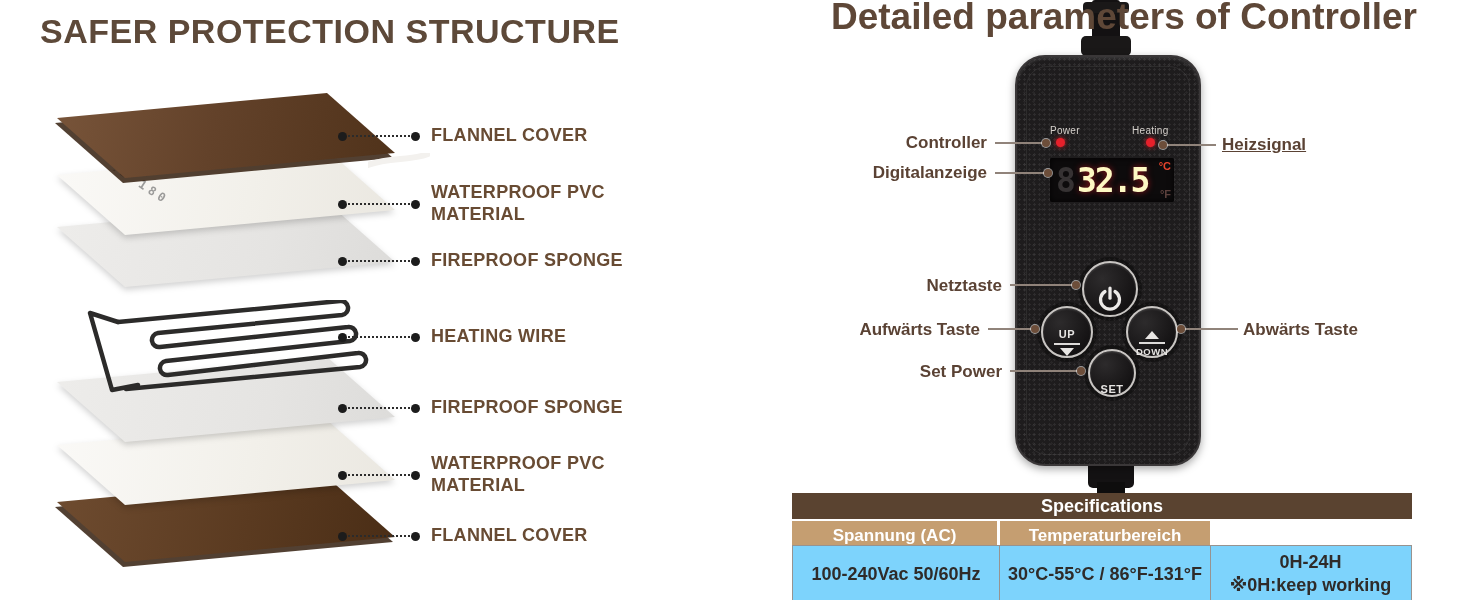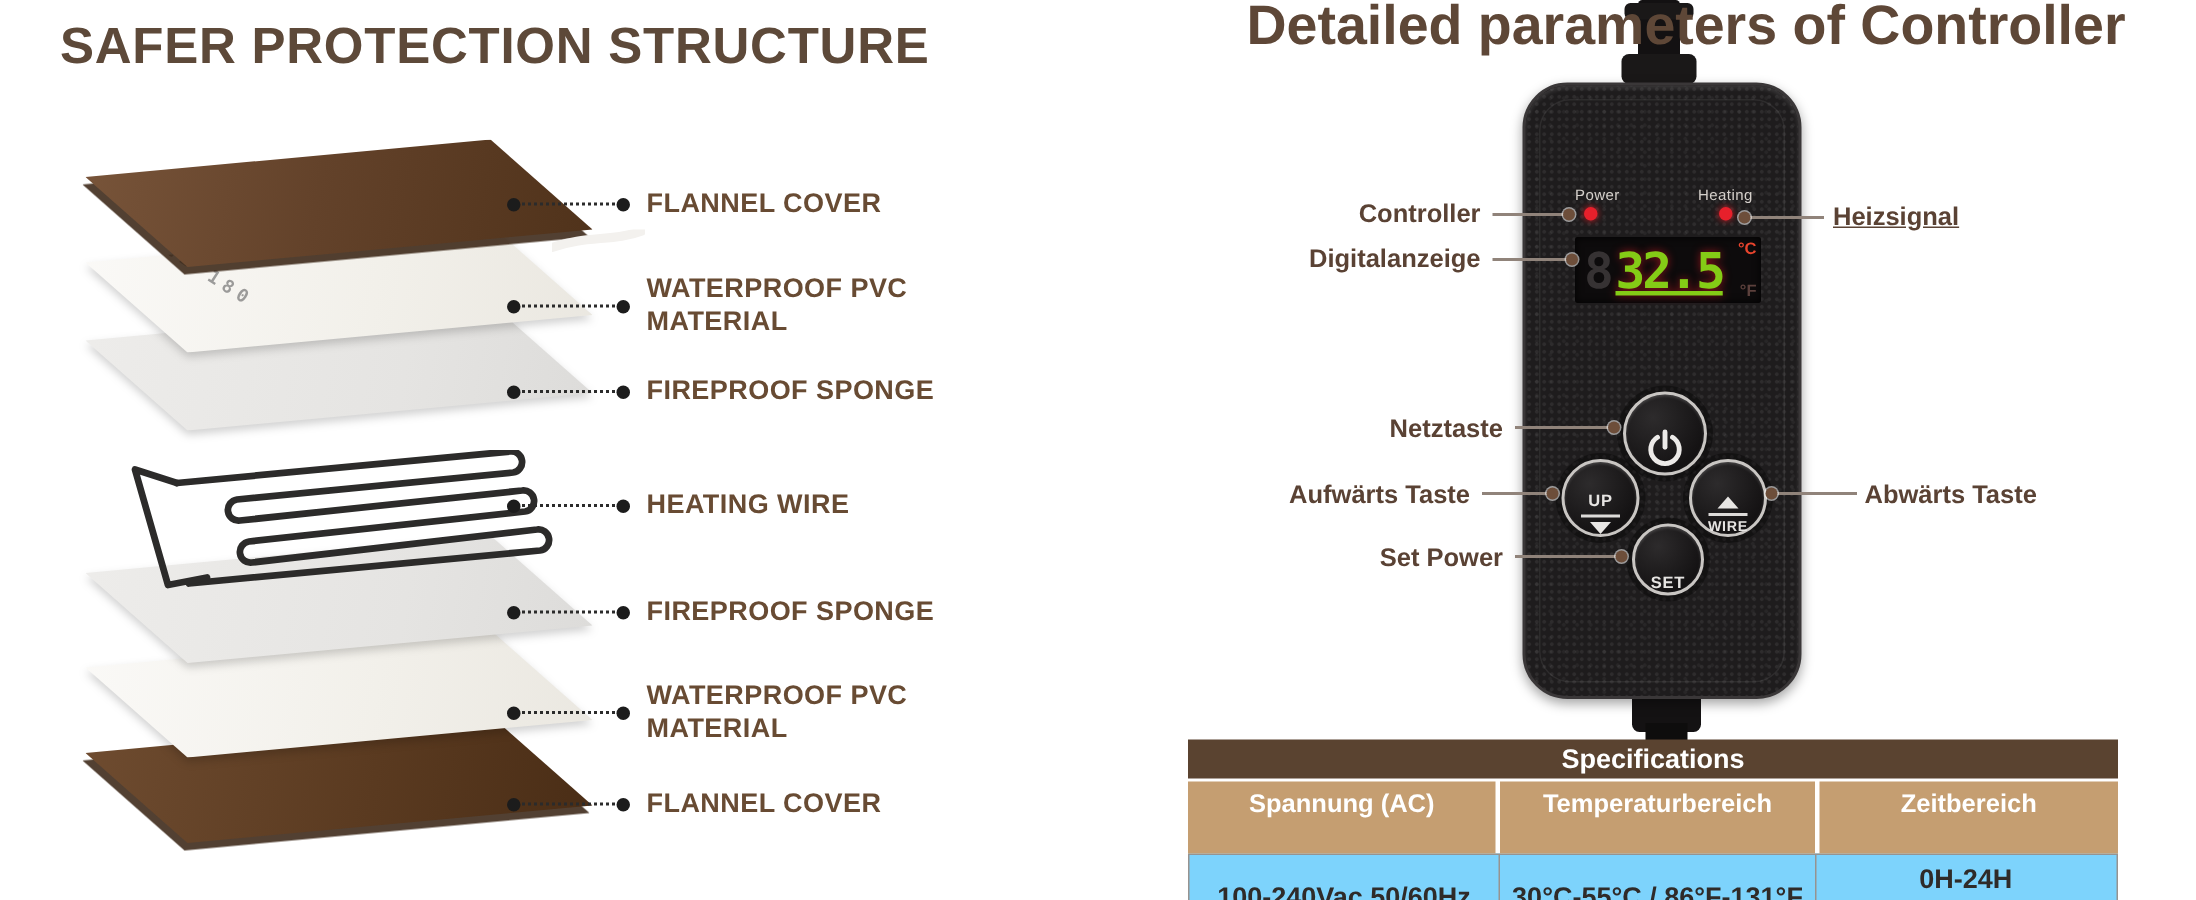--- a/index.html
+++ b/index.html
@@ -55,21 +55,21 @@
   .ctrl-face{position:absolute;left:9px;top:9px;right:9px;bottom:9px;border-radius:21px;
              border:1px solid rgba(255,255,255,.07);}
   .led-label{position:absolute;font-size:10px;color:#d5d0cb;letter-spacing:.3px;}
   .lab-power{left:33px;top:68px;}
   .lab-heating{left:115px;top:68px;}
   .display{position:absolute;left:33px;top:101px;width:124px;height:44px;background:#0d0b0c;
            border-radius:2px;box-shadow:inset 0 0 6px rgba(0,0,0,.9);}
   .seg{font-family:"DejaVu Sans Mono",monospace;font-weight:bold;font-size:33px;
        position:absolute;top:3px;letter-spacing:-2px;}
   .seg-ghost{left:6px;color:#363233;}
-  .seg-val{left:27px;color:#84cc16;text-shadow:0 0 6px rgba(255,30,40,.55);text-decoration:underline;}
+  .seg-val{left:27px;color:#fef9c3;text-shadow:0 0 6px rgba(255,30,40,.55);}
   .unit-c{position:absolute;right:3px;top:2px;font-size:11px;font-weight:bold;color:#e8442d;}
   .unit-f{position:absolute;right:3px;bottom:2px;font-size:11px;font-weight:bold;color:#5c403c;}
 
   .cbtn{position:absolute;border-radius:50%;border:2px solid #c9c6c3;
         background:radial-gradient(circle at 35% 30%,#2d2b2c,#141213 72%);
         box-shadow:0 0 0 4px rgba(0,0,0,.35),inset 0 1px 2px rgba(255,255,255,.18);
         display:flex;flex-direction:column;align-items:center;justify-content:flex-end;
         color:#e6e4e2;box-sizing:border-box;}
   .btn-power{left:65px;top:204px;width:56px;height:56px;}
   .btn-up{left:24px;top:249px;width:52px;height:52px;}
@@ -90,21 +90,21 @@
   .lead-dot{position:absolute;width:8px;height:8px;border-radius:50%;background:#6d4e3a;
             box-shadow:0 0 0 1px rgba(255,255,255,.55);z-index:26;}
   .ann{position:absolute;font-size:17px;font-weight:bold;color:#5a4234;z-index:25;white-space:nowrap;}
   .ann.r{text-align:right;}
 
   
   .spec{position:absolute;left:792px;top:493px;width:620px;z-index:20;}
   .spec-title{height:26px;line-height:26px;text-align:center;color:#fff;
               font-size:18px;font-weight:bold;background:#5a4330;}
   .spec-head{display:grid;grid-template-columns:205px 210px 199px;gap:3px;margin-top:2px;}
-  .spec-head>div{height:48px;line-height:30px;text-align:center;color:#fff;
+  .spec-head>div{height:24px;line-height:30px;text-align:center;color:#fff;
                  font-size:17px;font-weight:bold;background:#c59e71;}
   .spec-data{display:grid;grid-template-columns:206px 211px 200px;border:1px solid #979390;
              background:#7dd3fc;}
   .spec-data>div{height:56px;display:flex;flex-direction:column;align-items:center;
                  justify-content:center;color:#2f2b29;font-weight:bold;font-size:18px;}
   .spec-data>div + div{border-left:1px solid #979390;}
   .time-cell{font-size:15px;line-height:1.3;}
 </style>
 </head>
 <body>
@@ -216,21 +216,21 @@
       </svg>
     </div>
     <div class="cbtn btn-up">
       <span class="btn-txt">UP</span>
       <span class="btn-bar"></span>
       <span class="tri-down"></span>
     </div>
     <div class="cbtn btn-down">
       <span class="tri-up"></span>
       <span class="btn-bar"></span>
-      <span class="btn-txt small">WIRE</span>
+      <span class="btn-txt small">DOWN</span>
     </div>
     <div class="cbtn btn-set">
       <span class="btn-txt">SET</span>
     </div>
   </div>
 
   <div class="led" style="left:1056px;top:138px;"></div>
   <div class="led" style="left:1146px;top:138px;"></div>
 
   <div class="ann r" style="left:845px;top:133px;width:142px;">Controller</div>
@@ -254,21 +254,20 @@
   <div class="lead-line" style="left:1182px;top:328px;width:56px;"></div>
   <div class="lead-dot" style="left:1177px;top:325px;"></div>
   <div class="lead-line" style="left:1010px;top:370px;width:70px;"></div>
   <div class="lead-dot" style="left:1077px;top:367px;"></div>
 
   <div class="spec">
     <div class="spec-title">Specifications</div>
     <div class="spec-head">
       <div>Spannung (AC)</div>
       <div>Temperaturbereich</div>
-      <div>Zeitbereich</div>
     </div>
     <div class="spec-data">
       <div>100-240Vac 50/60Hz</div>
       <div>30°C-55°C / 86°F-131°F</div>
       <div class="time-cell">
         <span>0H-24H</span>
         <span>※0H:keep working</span>
       </div>
     </div>
   </div>

